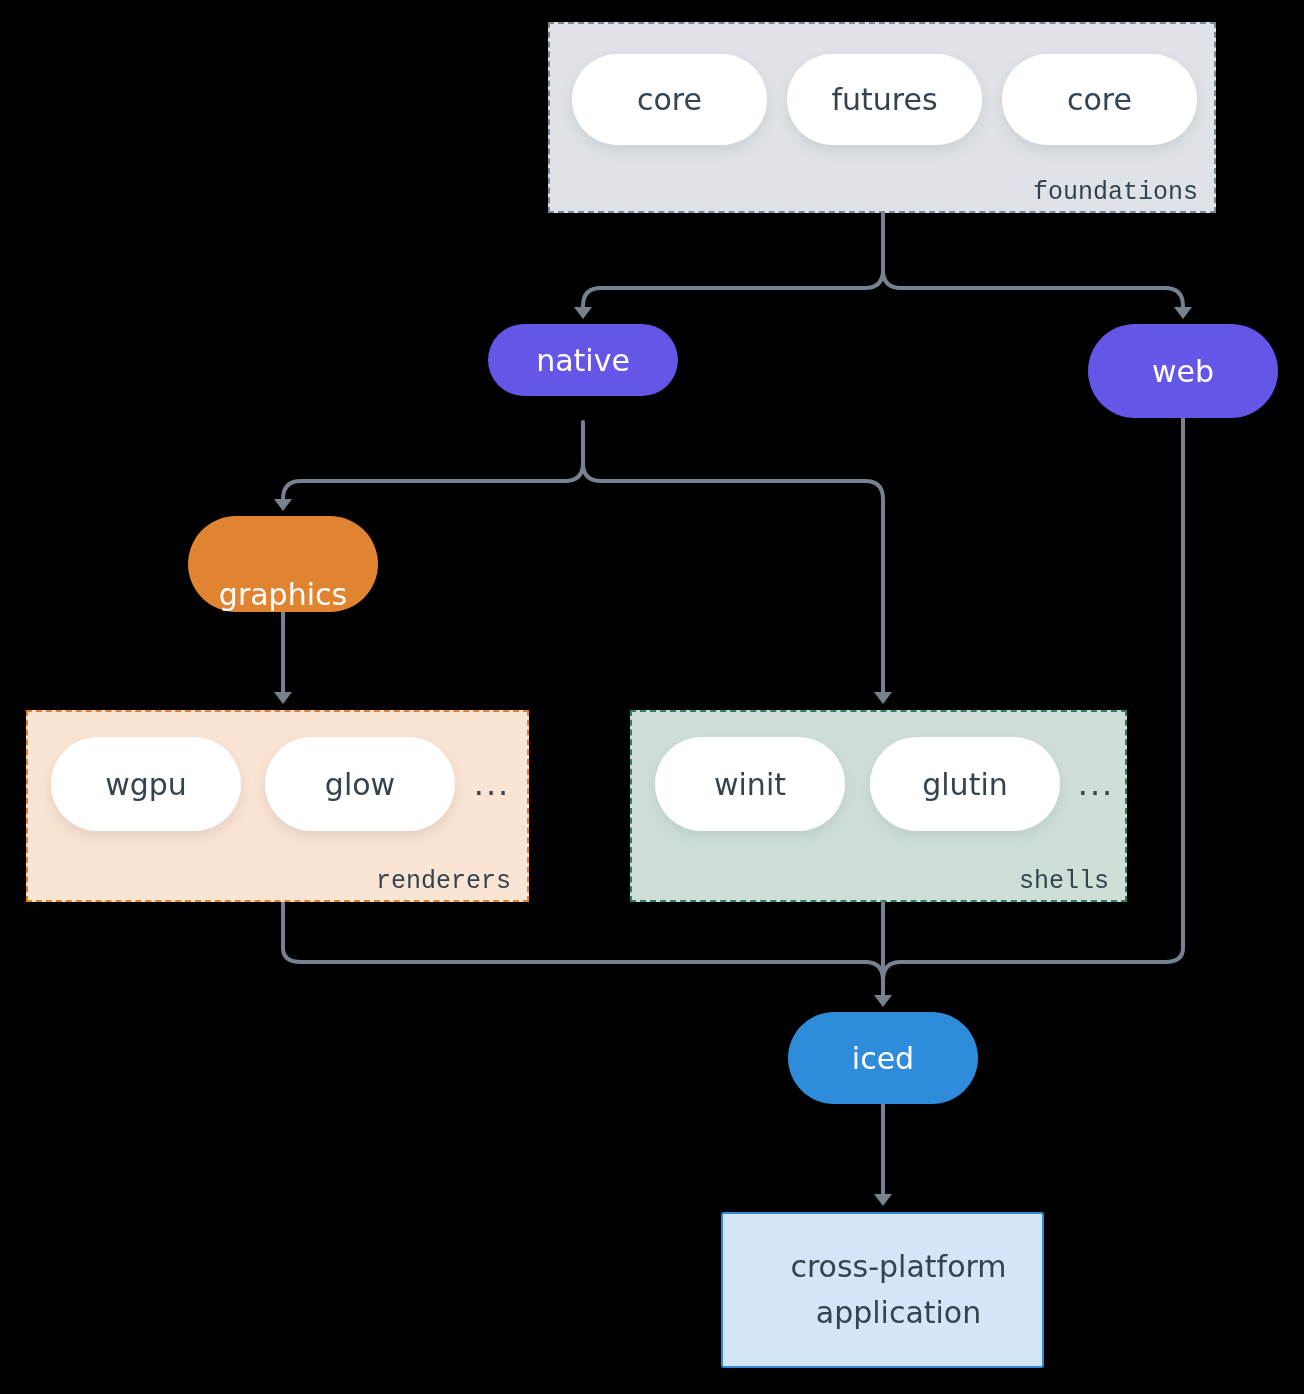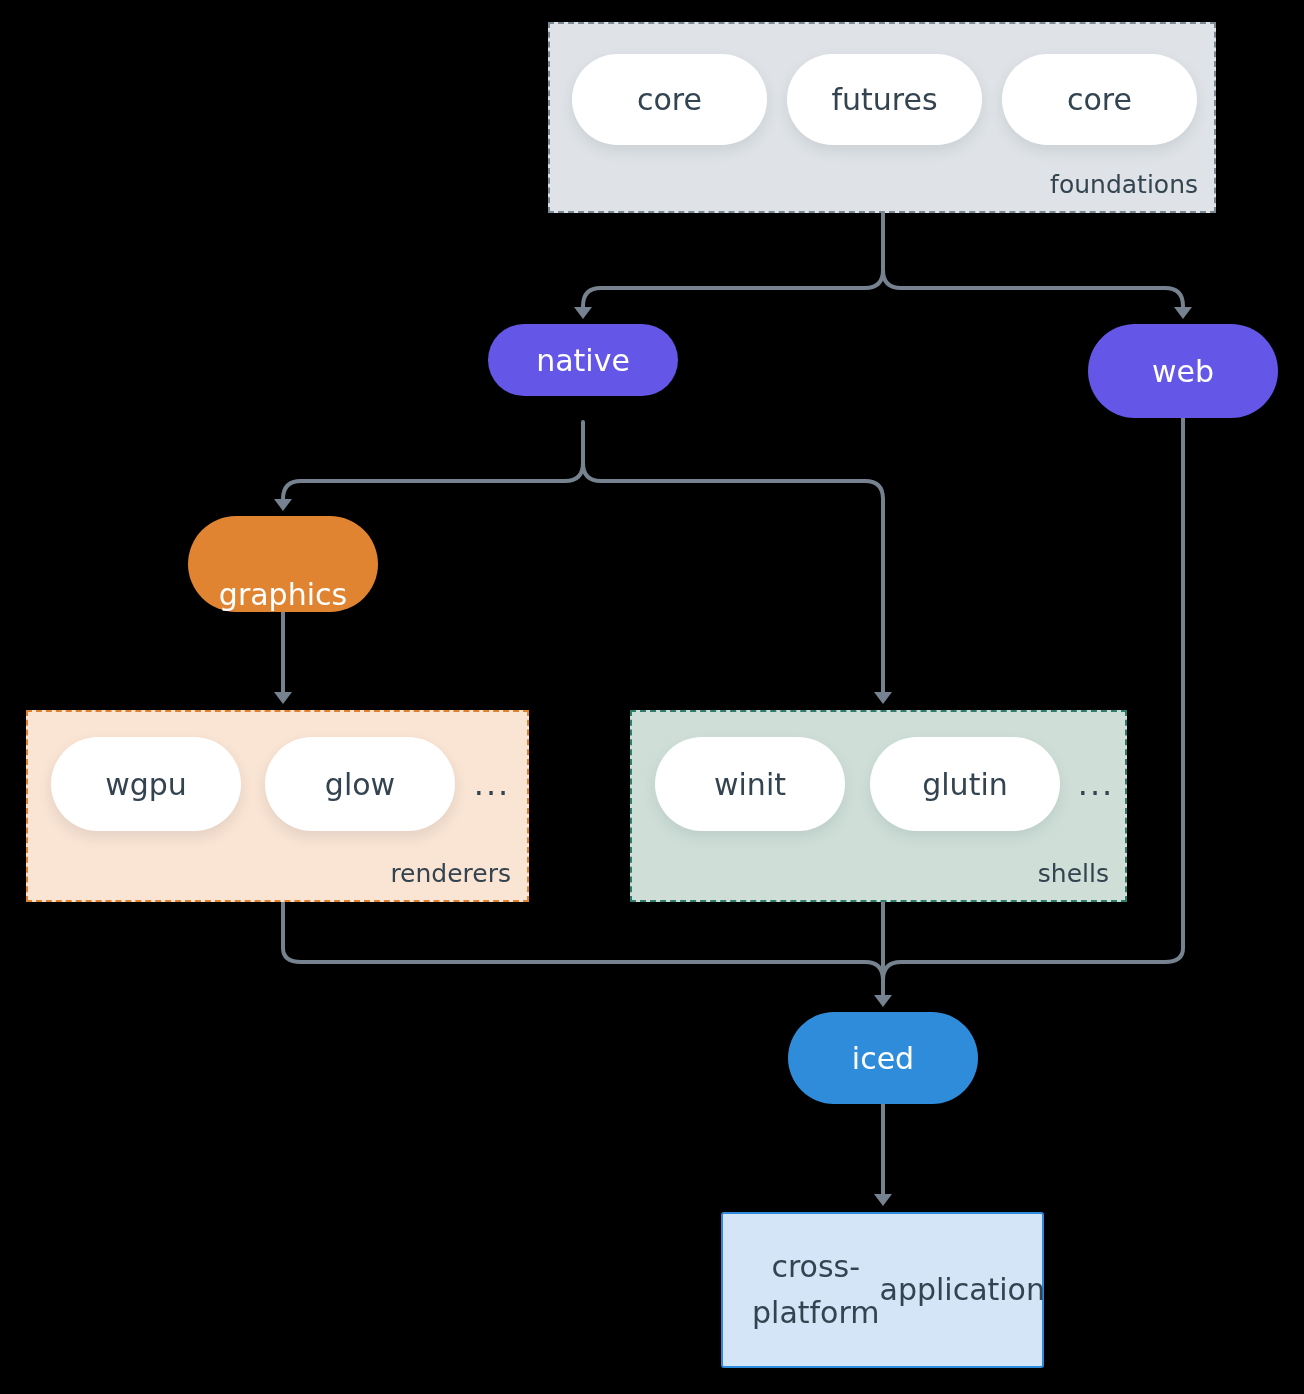--- a/index.html
+++ b/index.html
@@ -37,40 +37,42 @@
   .pill.blue   { background: var(--blue);   color: #ffffff; }
 
   .group { position: absolute; border: 2px dashed; box-sizing: border-box; }
   .group.foundations { background: var(--foundations-bg); border-color: var(--foundations-border); }
   .group.renderers   { background: var(--renderers-bg);   border-color: var(--renderers-border); }
   .group.shells      { background: var(--shells-bg);      border-color: var(--shells-border); }
 
   .group-label {
     position: absolute;
     right: 16px;
-    bottom: 12px;
+    bottom: 4px;
     font-size: 25px;
     color: var(--text-dark);
+    font-family: Liberation Mono, monospace;
   }
   .ellipsis {
     position: absolute;
     display: flex;
     align-items: center;
     justify-content: center;
     font-size: 32px;
     letter-spacing: 2px;
     color: var(--text-dark);
   }
   .appbox {
     position: absolute;
     box-sizing: border-box;
     background: var(--app-bg);
     border: 2px solid var(--app-border);
     border-radius: 3px;
     display: flex;
+    flex-direction: column;
     align-items: center;
     justify-content: center;
     font-size: 30px;
     line-height: 46px;
     color: var(--text-dark);
     text-align: center;
     padding-left: 32px;
   }
 </style>
 </head>

